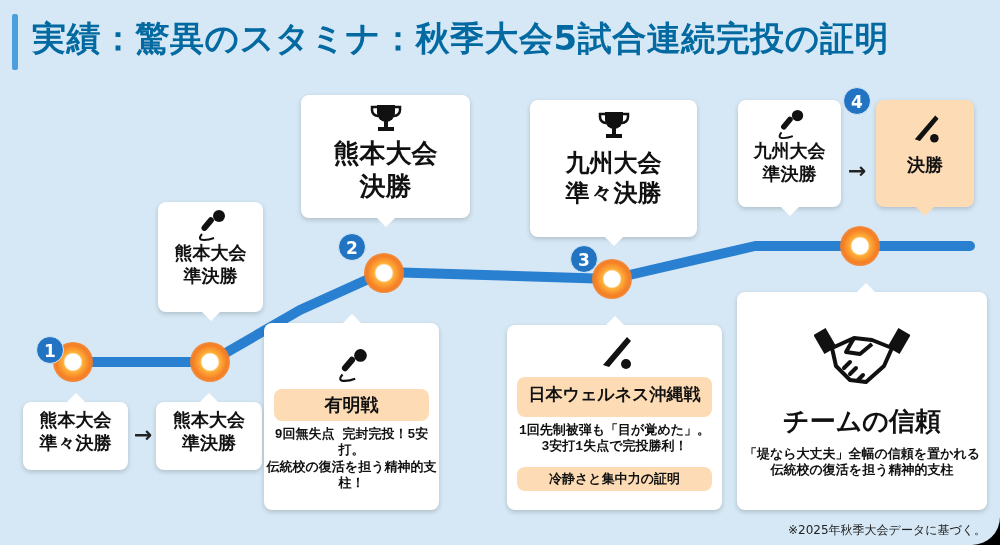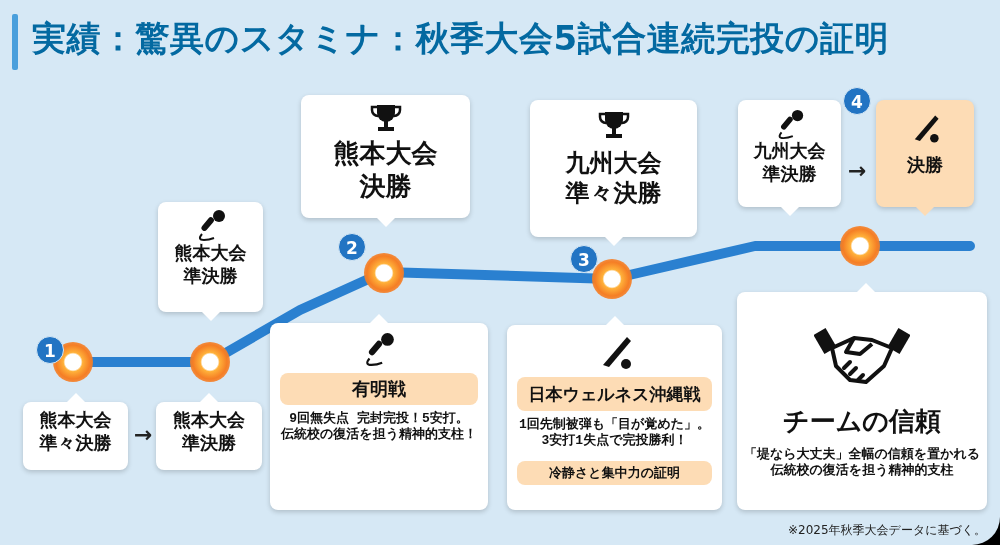--- a/index.html
+++ b/index.html
@@ -82,21 +82,21 @@
     <svg class="icon" width="34" height="30" viewBox="0 0 34 30">
       <path d="M8 2h18v8a9 9 0 0 1-18 0z" fill="#111"></path>
         <path d="M8 4H3v3a6 6 0 0 0 6 6M26 4h5v3a6 6 0 0 1-6 6" stroke="#111" stroke-width="2.5" fill="none"></path>
       <rect x="15" y="18" width="4" height="6" fill="#111"></rect>
         <rect x="9" y="24" width="16" height="4" fill="#111"></rect>
     </svg>
     <span class="lbl" style="margin-top:4px">熊本大会</span>
     <span class="lbl">決勝</span>
   </div>
 
-  <div class="card tail-up" style="left:270px;top:323px;width:218px;height:187px;padding-top:8px">
+  <div class="card tail-up" style="left:264px;top:323px;width:175px;height:187px;padding-top:24px">
     <svg class="icon" width="36" height="36" viewBox="0 0 34 34">
       <circle cx="25" cy="8" r="6" fill="#111"></circle>
         <rect x="10" y="10" width="6" height="16" rx="3" transform="rotate(40 16 18)" fill="#111"></rect>
       <path d="M8 26 q-5 6 2 6 q5 0 10-2" stroke="#111" stroke-width="2" fill="none"></path>
     </svg>
     <div class="pill" style="margin-top:6px;height:32px;line-height:32px;font-size:18px">有明戦</div>
     <div class="desc" style="margin-top:6px">
       <span class="lbl">9回無失点 完封完投！5安打。</span>
       <span class="lbl">伝統校の復活を担う精神的支柱！</span>
     </div>
@@ -111,21 +111,21 @@
     </svg>
     <span class="lbl" style="margin-top:8px">九州大会</span>
     <span class="lbl">準々決勝</span>
   </div>
 
   <div class="card tail-up" style="left:507px;top:325px;width:215px;height:185px;padding-top:8px">
     <svg class="icon" width="40" height="40" viewBox="0 0 40 40">
       <path d="M32 4 l4 4 -22 26 -6 -2 z" fill="#111"></path>
         <circle cx="31" cy="31" r="5" fill="#111"></circle>
     </svg>
-    <div class="pill" style="margin-top:4px;height:34px;line-height:34px;font-size:17px">日本ウェルネス沖縄戦</div>
+    <div class="pill" style="margin-top:4px;height:40px;line-height:34px;font-size:17px">日本ウェルネス沖縄戦</div>
     <div class="desc" style="margin-top:6px">
       <span class="lbl">1回先制被弾も「目が覚めた」。</span>
       <span class="lbl">3安打1失点で完投勝利！</span>
     </div>
     <div class="pill" style="margin-top:11px;height:24px;line-height:24px;font-size:13px">冷静さと集中力の証明</div>
   </div>
 
   <div class="card tail-down" style="left:738px;top:100px;width:103px;height:107px;padding-top:8px;font-size:18px">
     <svg class="icon" width="32" height="32" viewBox="0 0 34 34">
       <circle cx="25" cy="8" r="6" fill="#111"></circle>

